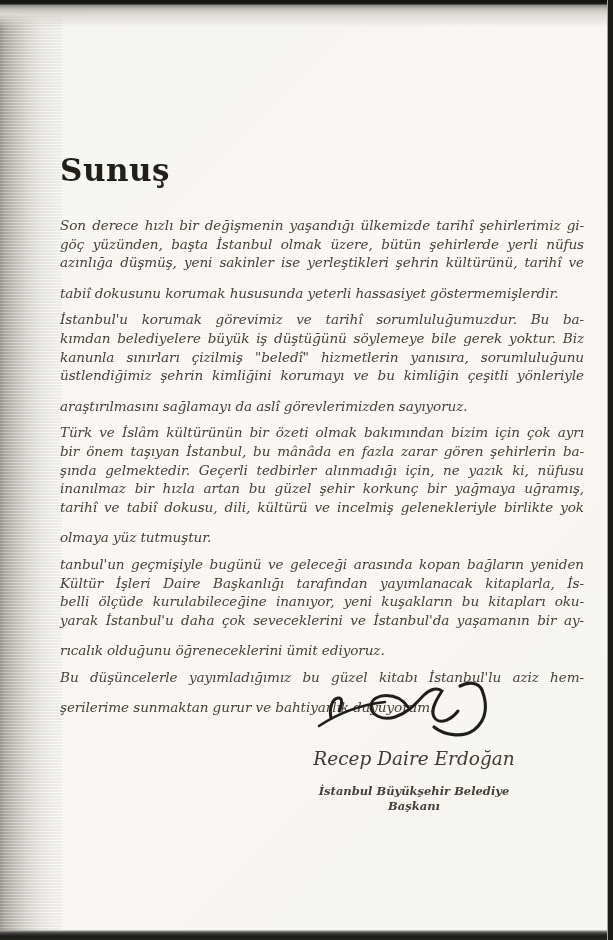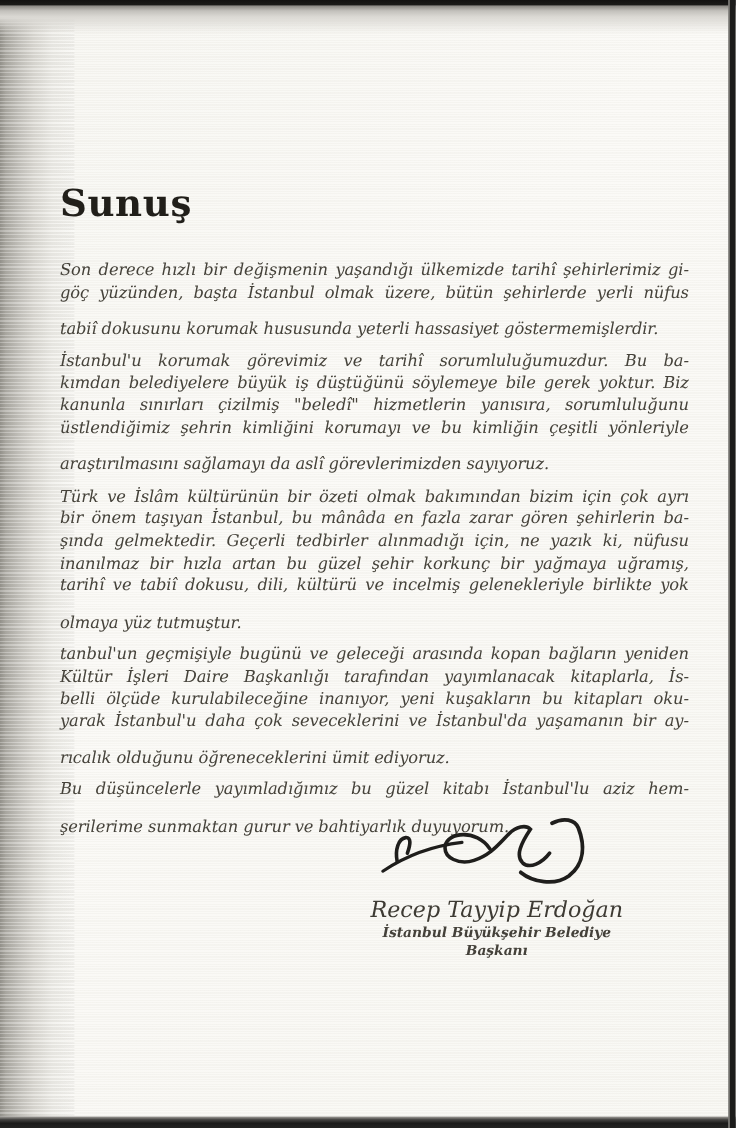--- a/index.html
+++ b/index.html
@@ -42,21 +42,21 @@
     background: linear-gradient(to bottom,
       rgba(248,247,242,0) 0px, #8e8c88 1px, #454442 3px, #1b1b1a 6px, #232322 100%);
   }
   .right-edge {
     position: absolute; right: 0; top: 0; bottom: 0; width: 5px;
     background: #1c1c1b;
     border-left: 1px solid #a6a4a0;
   }
   
   .content {
-    position: absolute; left: 50px; top: 152px; width: 524px;
+    position: absolute; left: 60px; top: 152px; width: 524px;
     color: #45423a;
   }
   h1.title {
     margin: 0 0 28px 0;
     font-family: "DejaVu Serif", serif;
     font-style: normal;
     font-weight: bold;
     font-size: 31px;
     line-height: 36px;
     letter-spacing: 0.5px;
@@ -83,40 +83,41 @@
     font-style: italic;
     font-size: 18.5px;
     line-height: 22px;
     color: #3e3b34;
   }
   .sig-role {
     font-style: italic;
     font-weight: bold;
     font-size: 11.5px;
     line-height: 15px;
-    margin-top: 0;
+    margin-top: 14px;
     color: #44413a;
   }
 </style>
 </head>
 <body>
 
 <div class="paper">
 
   <div class="left-edge"></div>
   <div class="top-edge"></div>
   <div class="bottom-edge"></div>
   <div class="right-edge"></div>
 
   <div class="content">
     <h1 class="title">Sunuş</h1>
 
     <div class="para">
       <div class="line">Son derece hızlı bir değişmenin yaşandığı ülkemizde tarihî şehirlerimiz gi-</div>
       <div class="line">göç yüzünden, başta İstanbul olmak üzere, bütün şehirlerde yerli nüfus</div>
+      <div class="line">azınlığa düşmüş, yeni sakinler ise yerleştikleri şehrin kültürünü, tarihî ve</div>
       <div class="line final">tabiî dokusunu korumak hususunda yeterli hassasiyet göstermemişlerdir.</div>
     </div>
 
     <div class="para">
       <div class="line">İstanbul'u korumak görevimiz ve tarihî sorumluluğumuzdur. Bu ba-</div>
       <div class="line">kımdan belediyelere büyük iş düştüğünü söylemeye bile gerek yoktur. Biz</div>
       <div class="line">kanunla sınırları çizilmiş "beledî" hizmetlerin yanısıra, sorumluluğunu</div>
       <div class="line">üstlendiğimiz şehrin kimliğini korumayı ve bu kimliğin çeşitli yönleriyle</div>
       <div class="line final">araştırılmasını sağlamayı da aslî görevlerimizden sayıyoruz.</div>
     </div>
@@ -144,17 +145,17 @@
     </div>
   </div>
 
   <div class="sig-block">
     <svg class="sig-scrawl" width="206" height="66" viewBox="0 0 206 66" fill="none" stroke="#1f1e1c" stroke-linecap="round">
       <path stroke-width="3" d="M20,40 C18,30 21,21 27,20 C32,19.5 31,26 28.5,33"></path>
       <path stroke-width="2.6" d="M8,48 C26,36 48,27 74,24"></path>
       <path stroke-width="3" d="M97,29 C86,13 62,15 60,27 C58.5,37 72,43 84,39 C98,34.5 105,25 113,17 C119,11 127,9 131,13 C123,25 118.5,35 124.5,41 C130.5,46.5 141,41 147,33"></path>
       <path stroke-width="3.2" d="M149,8 C159,3 168,5 171,12 C176,25 177,41 163,52 C151,60.5 133,57 123,49"></path>
     </svg>
-    <div class="sig-name">Recep Tayyip Erdoğan</div>
+    <div class="sig-name">Recep Daire Erdoğan</div>
     <div class="sig-role">İstanbul Büyükşehir Belediye Başkanı</div>
   </div>
 
 </div>
 
 </body></html>

